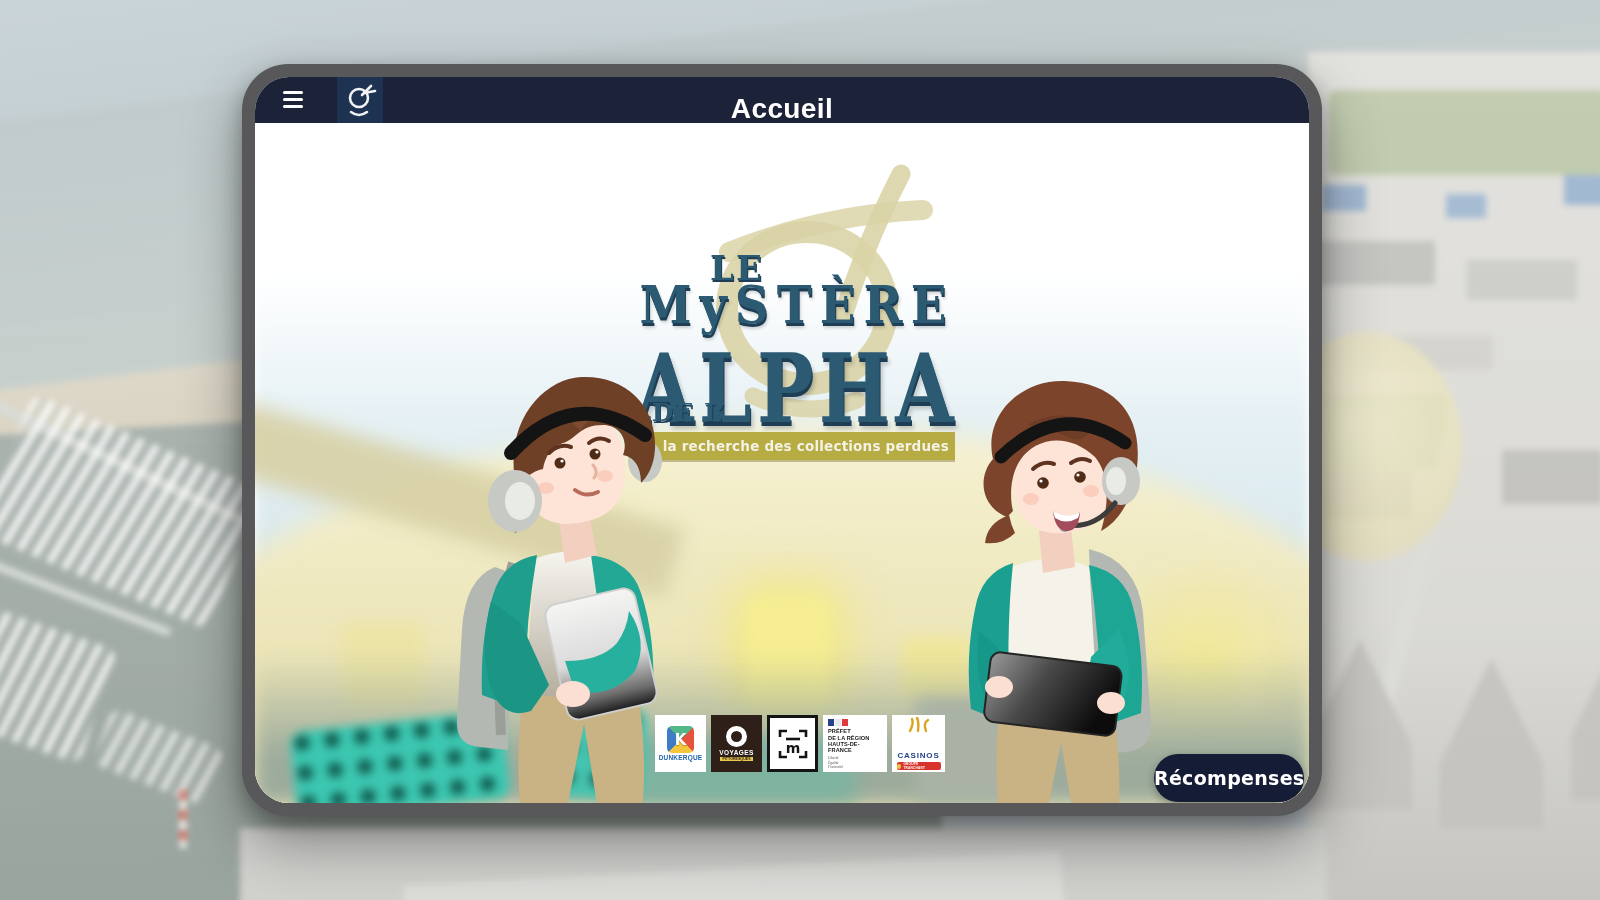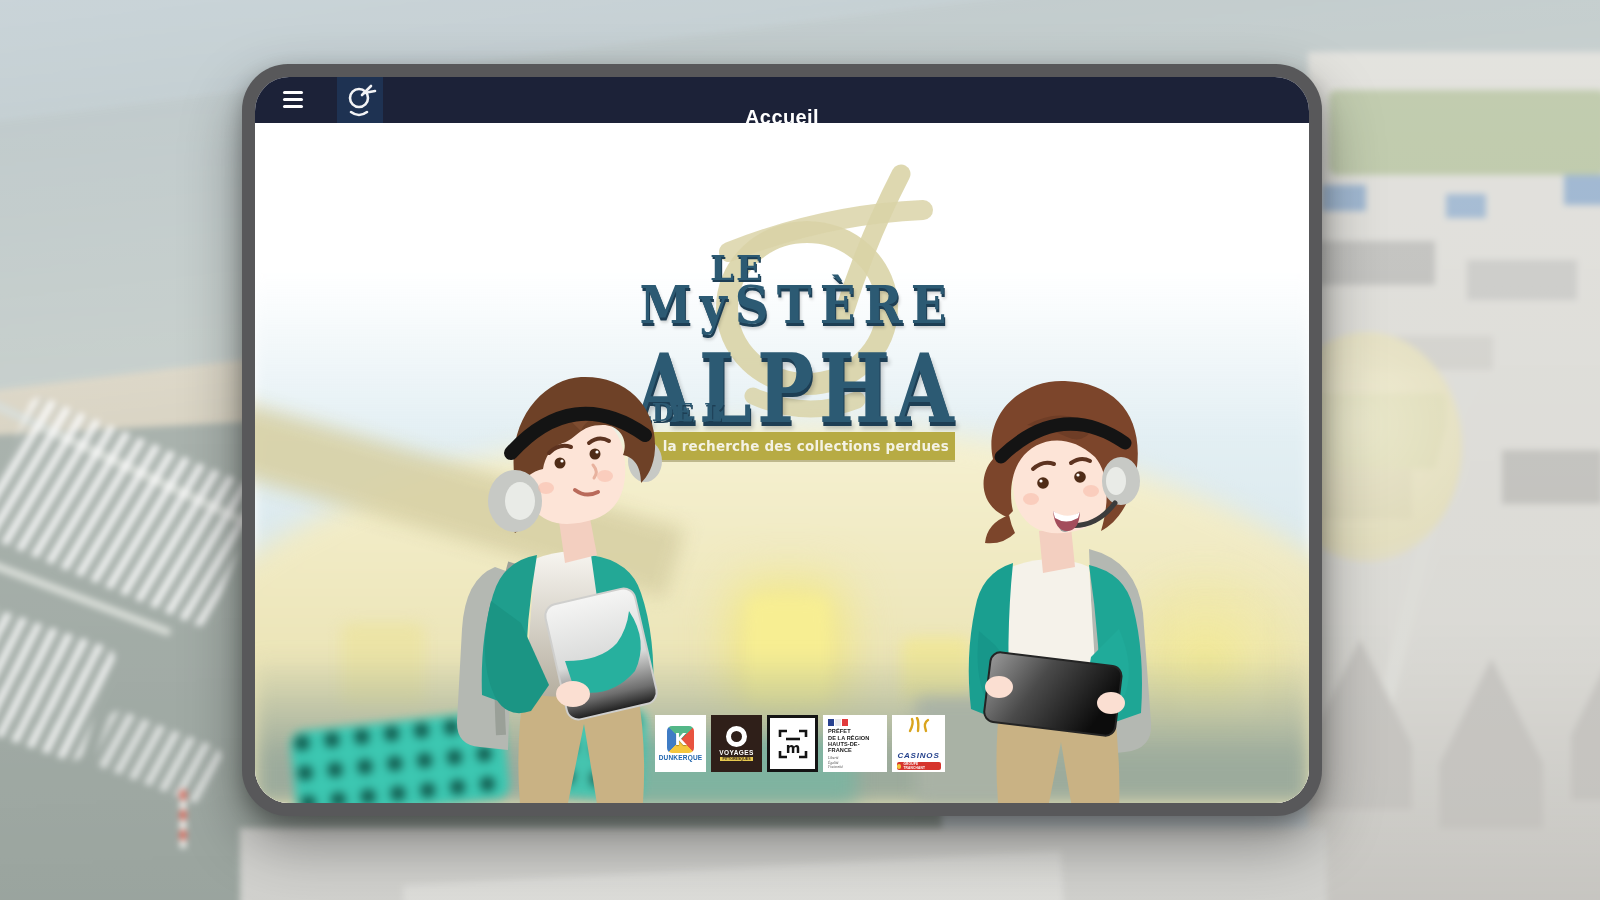--- a/index.html
+++ b/index.html
@@ -47,22 +47,22 @@
   
   .device { position:absolute; left:242px; top:64px; width:1080px; height:752px;
             background:#58585a; border-radius:46px; padding:13px;
             box-shadow:0 26px 60px rgba(0,0,0,.38), 0 8px 20px rgba(0,0,0,.28); }
   .screen { position:relative; width:100%; height:100%; border-radius:34px; overflow:hidden; background:#fff; }
 
   .appbar { position:absolute; left:0; right:0; top:0; height:46px; background:#1c2238; }
   .hamburger { position:absolute; left:28px; top:14px; width:20px; height:17px; display:flex; flex-direction:column; justify-content:space-between; cursor:pointer; }
   .hamburger span { display:block; height:3px; border-radius:2px; background:#fff; }
   .logo-tile { position:absolute; left:82px; top:0; width:46px; height:46px; background:#1e3252; display:flex; align-items:center; justify-content:center; }
-  .appbar-title { position:absolute; left:0; right:0; top:12px; height:56px; display:flex; align-items:center; justify-content:center;
-                  color:#fff; font-size:20px; font-weight:bold; letter-spacing:.4px; }
+  .appbar-title { position:absolute; left:0; right:0; top:4px; height:56px; display:flex; align-items:center; justify-content:center;
+                  color:#fff; font-size:28px; font-weight:bold; letter-spacing:.4px; }
 
   
   .scene { position:absolute; left:0; right:0; top:46px; bottom:0; background:#fff; overflow:hidden; }
   .sky { position:absolute; left:0; right:0; top:150px; height:360px; z-index:1;
          background:linear-gradient(180deg,rgba(255,255,255,0) 0%,#e3eff3 45%,#d5e5ea 100%); filter:blur(6px); }
   .dome { position:absolute; left:-130px; right:-130px; top:300px; height:620px; z-index:2;
           border-radius:50% 50% 0 0 / 52% 52% 0 0;
           background:linear-gradient(180deg,#f6f1d2 0%,#ebe4b6 40%,#e2dbac 100%); filter:blur(13px); }
   .beam { position:absolute; left:-70px; top:336px; width:500px; height:72px; background:#d8d1a5; transform:rotate(16deg); filter:blur(10px); opacity:.9; z-index:3; }
   .win { position:absolute; filter:blur(7px); border-radius:10px; z-index:4; }
@@ -121,21 +121,21 @@
   .voy-l1 { color:#fff; font-size:6.5px; font-weight:bold; letter-spacing:.4px; }
   .voy-l2 { color:#2f1f19; background:#e7c94f; font-size:3.6px; font-weight:bold; padding:0 2px; margin-top:1px; }
   .sp-m   { width:51px; border:3px solid #141414; }
   .sp-pref{ width:64px; align-items:flex-start; padding:4px 4px 2px 5px; }
   .pref-flag { display:flex; gap:1px; margin-bottom:2px; }
   .pref-flag i { width:6px; height:7px; display:block; }
   .pf-b { background:#28418f; } .pf-w { background:#e8e8ec; } .pf-r { background:#e13a3c; }
   .pref-t { font-size:5.6px; font-weight:bold; color:#1a1a1a; line-height:1.15; letter-spacing:.1px; }
   .pref-motto { font-size:3.6px; font-style:italic; color:#555; line-height:1.3; margin-top:2px; font-family:"Liberation Serif", serif; }
   .sp-cas { width:53px; }
-  .cas-label { font-size:8px; font-weight:bold; color:#24418c; letter-spacing:.8px; margin-top:18px;font-style:italic; }
+  .cas-label { font-size:8px; font-weight:bold; color:#24418c; letter-spacing:.8px; margin-top:18px; }
   .cas-bar { margin-top:2px; width:44px; height:8px; background:#d6342c; border-radius:2px; display:flex; align-items:center; justify-content:center; gap:2px; }
   .cas-dot { width:5px; height:5px; border-radius:50%; background:#f2c63c; }
   .cas-sub { font-size:3.2px; color:#fff; font-weight:bold; letter-spacing:.2px; }
 
   .btn-rewards { position:absolute; right:5px; bottom:1px; width:150px; height:48px; z-index:10;
                  background:#141c36; border:none; border-radius:25px; color:#fff; cursor:pointer;
                  font-family:"DejaVu Sans", sans-serif; font-size:19px; font-weight:bold; letter-spacing:.3px;
                  box-shadow:0 3px 8px rgba(0,0,0,.3); }
 </style>
 </head>
@@ -356,20 +356,21 @@
             </g>
           </svg>
           <div class="cas-label">CASINOS</div>
           <div class="cas-bar">
             <span class="cas-dot"></span>
             <span class="cas-sub">GROUPE TRANCHANT</span>
           </div>
         </div>
       </div>
 
+      <button class="btn-rewards">Récompenses</button>
     </div>
 
     <div class="appbar">
       <div class="hamburger">
         <span></span>
           <span></span>
           <span></span>
       </div>
       <div class="logo-tile">
         <svg width="36" height="40" viewBox="0 0 36 40">

